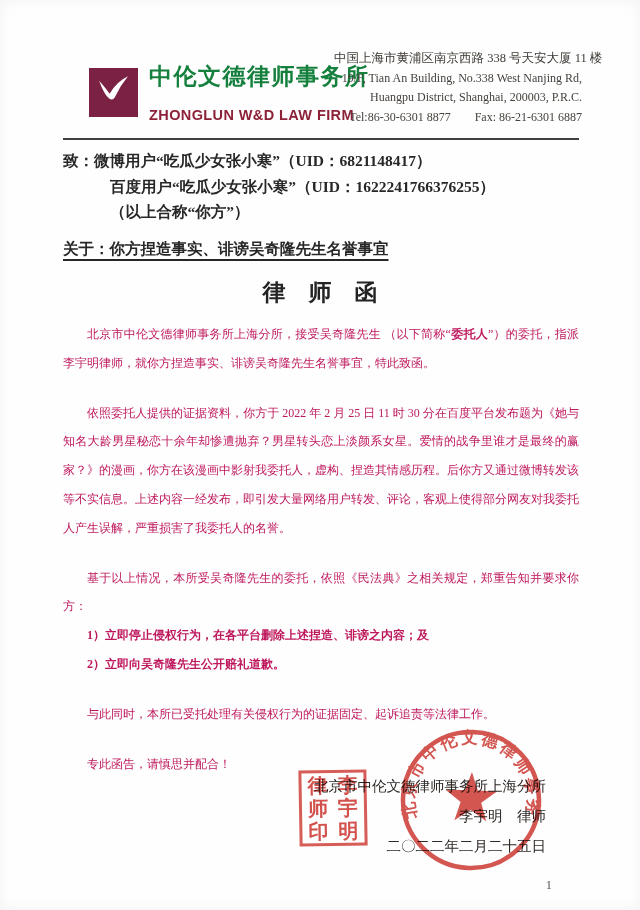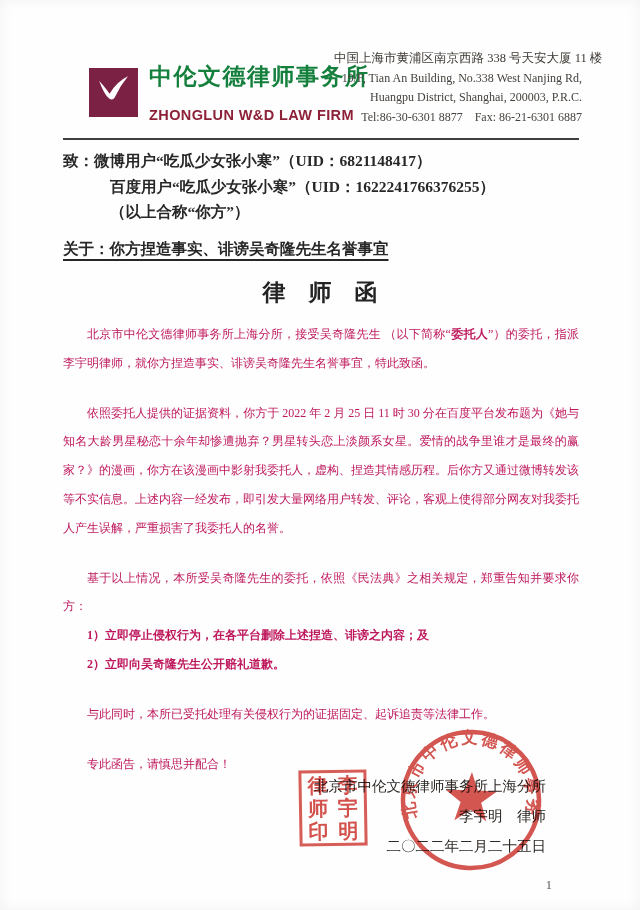--- a/index.html
+++ b/index.html
@@ -12,21 +12,21 @@
   }
 
   
   .brand { position:absolute; left:89px; top:61px; display:flex; align-items:center; gap:11px; }
   .logo { width:49px; height:49px; background:#7b2143; display:flex; align-items:center; justify-content:center; }
   .logo svg { width:42px; height:42px; }
   .brand-cn { font-size:23px; font-weight:bold; color:#15803d; letter-spacing:1.5px; white-space:nowrap; }
   .brand-en { font-size:14.5px; font-weight:bold; color:#8c2138; letter-spacing:.4px; margin-top:15px; white-space:nowrap; font-family:"Liberation Sans",sans-serif; }
   .addr { position:absolute; left:334px; top:49px; width:248px; font-size:12px; color:#45413c; line-height:19.5px; white-space:nowrap;text-align:right; }
   .addr .cn-line { font-size:12.5px; color:#3c3833; }
-  .telfax span + span { margin-left:12px; }
+  .telfax span + span { margin-left:24px; }
 
   .rule { position:absolute; left:63px; right:61px; top:138px; border-top:2.2px solid #3f3f3f; }
 
   
   .recipient { position:absolute; left:63px; top:148px; font-weight:bold; font-size:15.5px; line-height:25.5px; color:#272727; }
   .recipient .cont { padding-left:47px; }
 
   .subject { position:absolute; left:63px; top:239px; font-weight:bold; font-size:15.5px; color:#272727;
              text-decoration:underline; text-underline-offset:5px; text-decoration-thickness:1.6px; }
 

